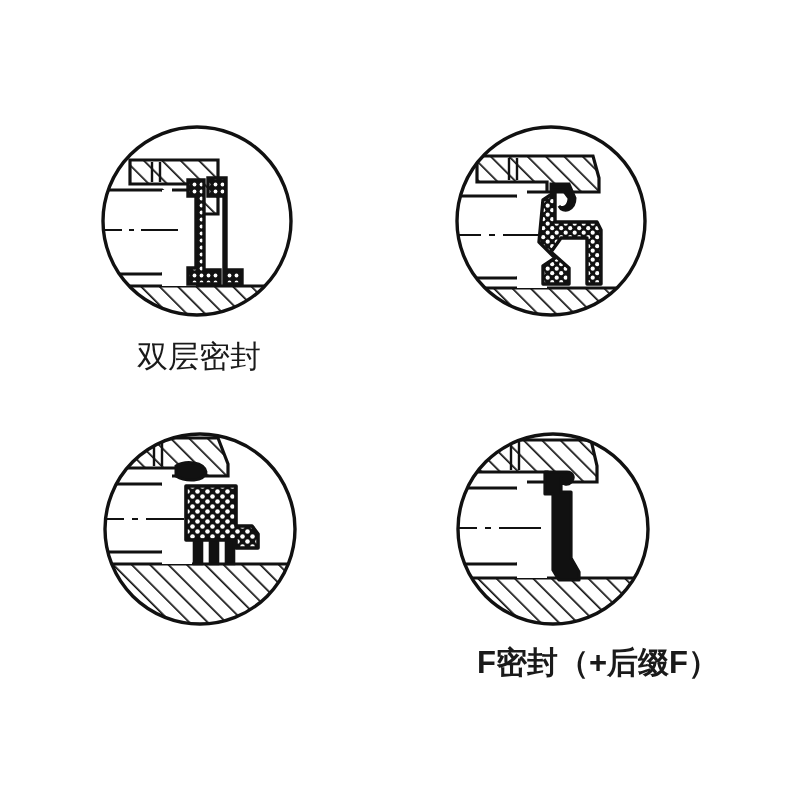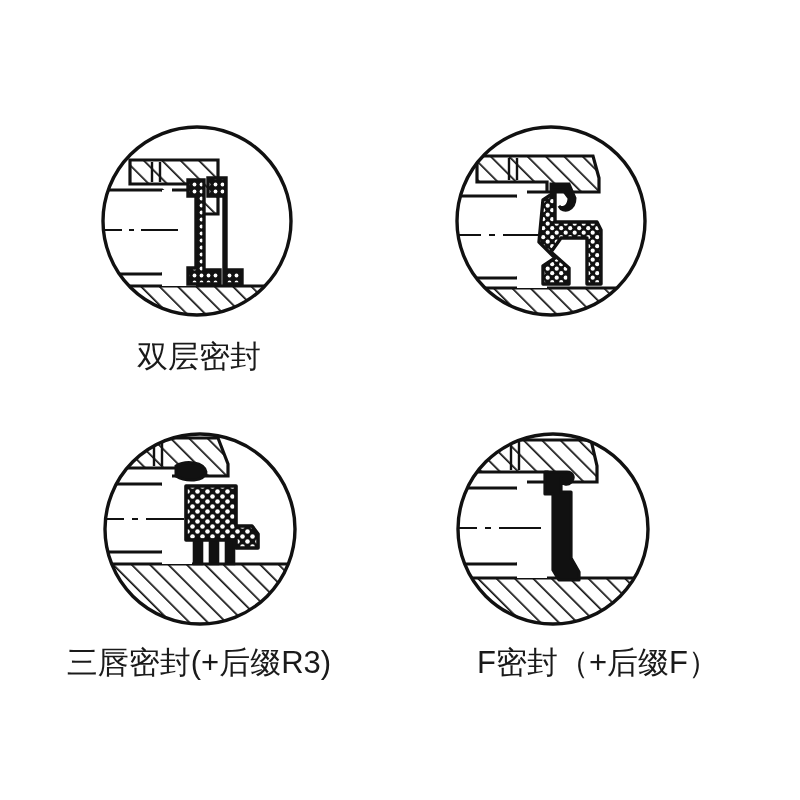--- a/index.html
+++ b/index.html
@@ -47,21 +47,21 @@
   #cell-f-seal        { left: 400px; top: 420px; width: 396px; height: 290px; }
 
   #cell-double-seal .diagram-holder  { left: 96px; top: 8px; }
   #cell-fz-seal .diagram-holder      { left: 51px; top: 8px; }
   #cell-triple-lip .diagram-holder   { left: 96px; top: 4px; }
   #cell-f-seal .diagram-holder       { left: 51px; top: 4px; }
 
   #cell-double-seal .figure-caption  { top: 230px; }
   #cell-fz-seal .figure-caption      { top: 230px; }
   #cell-triple-lip .figure-caption   { top: 226px; }
-  #cell-f-seal .figure-caption       { top: 226px; }
+  #cell-f-seal .figure-caption       { top: 226px; font-weight: bold; }
 </style>
 </head>
 <body>
 
 <div id="seal-figure-grid">
 
   <div class="figure-cell" id="cell-double-seal">
     <div class="diagram-holder">
       <svg width="200" height="210" viewBox="0 0 200 210">
         <defs>
@@ -196,21 +196,20 @@
 
           <path d="M 86 62 L 136 62 L 136 102 L 152 102 L 158 110 L 158 124 L 136 124 L 136 116 L 86 116 Z" fill="url(#stipple3)" stroke="#111" stroke-width="3.6" stroke-linejoin="round"></path>
 
           <path d="M 94 116 L 102 116 L 102 140 L 94 140 Z" fill="#111" stroke="#111" stroke-width="2.6"></path>
           <path d="M 110 116 L 118 116 L 118 140 L 110 140 Z" fill="#111" stroke="#111" stroke-width="2.6"></path>
           <path d="M 126 116 L 134 116 L 134 140 L 126 140 Z" fill="#111" stroke="#111" stroke-width="2.6"></path>
         </g>
         <circle cx="100" cy="105" r="95" fill="none" stroke="#111" stroke-width="3.4"></circle>
       </svg>
     </div>
-    <div class="figure-caption">三唇密封(+后缀R3)</div>
   </div>
 
   <div class="figure-cell" id="cell-f-seal">
     <div class="diagram-holder">
       <svg width="210" height="215" viewBox="0 0 210 215">
         <defs>
           <clipPath id="clip4">
               <circle cx="102" cy="105" r="95"></circle>
             </clipPath>
           <pattern id="hatch4" width="13" height="13" patternUnits="userSpaceOnUse" patternTransform="rotate(-45)">

